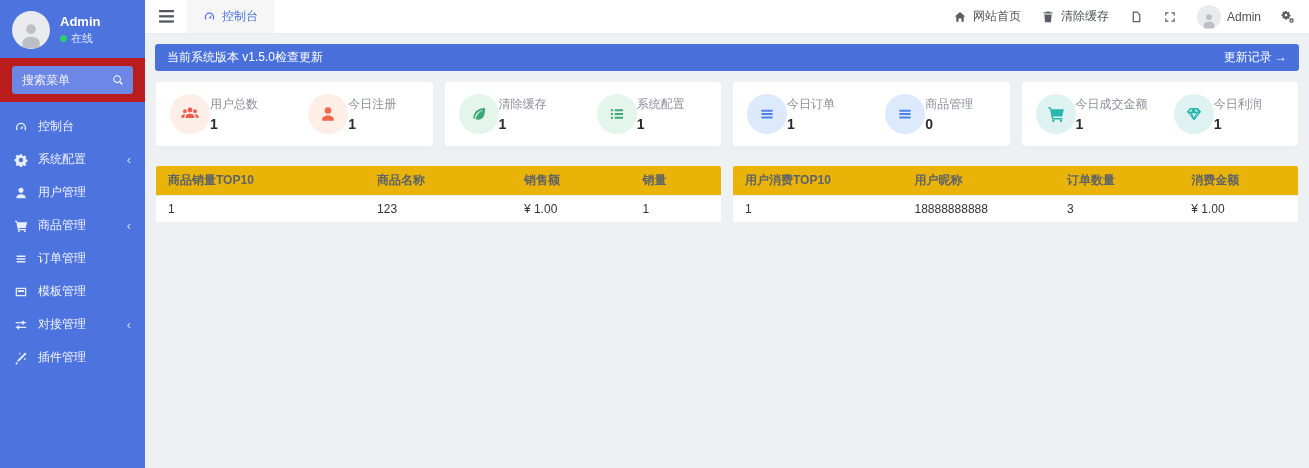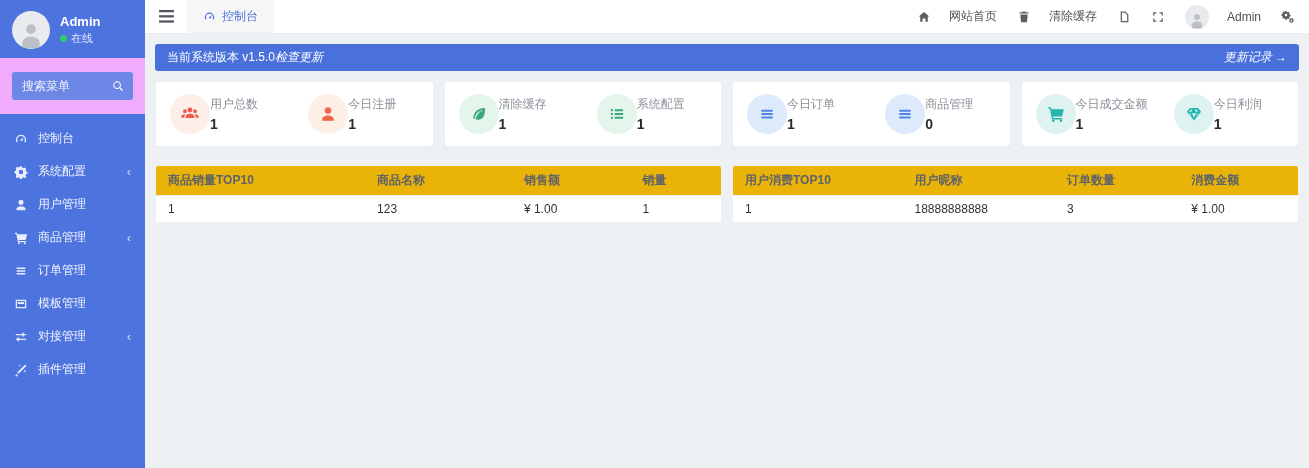--- a/index.html
+++ b/index.html
@@ -13,21 +13,21 @@
   
   .sidebar { width:145px; flex:0 0 145px; background:#4c73de; color:#fff; display:flex; flex-direction:column; }
   .user-block { display:flex; align-items:center; gap:10px; padding:11px 12px 9px 12px; }
   .avatar { width:38px; height:38px; border-radius:50%; background:#e9ebee; display:flex; align-items:flex-end; justify-content:center; overflow:hidden; flex:0 0 38px; }
   .avatar svg { width:30px; height:30px; fill:#bcc0c6; }
   .user-meta { display:flex; flex-direction:column; gap:2px; }
   .user-name { font-size:13px; font-weight:bold; color:#fff; }
   .user-status { font-size:11px; color:#dfe6ff; display:flex; align-items:center; gap:4px; }
   .status-dot { width:7px; height:7px; border-radius:50%; background:#2ecc71; display:inline-block; }
 
-  .search-strip { background:#f0abfc; padding:14px 12px; }
+  .search-strip { background:#b91c1c; padding:8px 12px; }
   .search-wrap { position:relative; }
   .search-input {
     width:100%; height:28px; border:none; border-radius:3px; background:#6d87e7;
     color:#fff; font-size:12px; padding:0 26px 0 10px; outline:none;
     font-family:"Liberation Sans","DejaVu Sans",sans-serif;
   }
   .search-input::placeholder { color:rgba(255,255,255,.9); }
   .search-wrap .mag { position:absolute; right:8px; top:7px; width:14px; height:14px; fill:#fff; }
 
   .menu { padding:8px 0; }
@@ -37,31 +37,31 @@
 
   
   .main { flex:1; display:flex; flex-direction:column; min-width:0; }
 
   .topbar { height:34px; background:#fff; display:flex; align-items:stretch; border-bottom:1px solid #ededed; flex:0 0 34px; }
   .hamburger { width:42px; display:flex; align-items:center; justify-content:center; cursor:pointer; }
   .hamburger svg { width:15px; height:13px; fill:#50555c; }
   .tab { display:flex; align-items:center; gap:6px; padding:0 16px; background:#f6f6f6; color:#4c73de; font-size:12px; cursor:pointer; }
   .tab svg { width:13px; height:13px; fill:#4c73de; }
   .topbar-right { margin-left:auto; display:flex; align-items:center; gap:20px; padding-right:14px; color:#4d5156; }
-  .tb-item { display:flex; align-items:center; gap:18px; cursor:pointer; font-size:12px; color:#4d5156; }
+  .tb-item { display:flex; align-items:center; gap:6px; cursor:pointer; font-size:12px; color:#4d5156; }
   .tb-item svg { width:14px; height:14px; fill:#5a5e64; }
   .avatar-sm { width:24px; height:24px; border-radius:50%; background:#e8eaed; overflow:hidden; display:flex; align-items:flex-end; justify-content:center; }
   .avatar-sm svg { width:18px; height:18px; fill:#bcc0c6; }
 
   .content { flex:1; padding:10px; display:flex; flex-direction:column; overflow:hidden; }
 
   .notice { height:27px; flex:0 0 27px; background:#4a70dc; border-radius:3px; color:#fff;
     display:flex; align-items:center; justify-content:space-between; padding:0 12px; font-size:12px; }
   .notice-left { display:flex; align-items:center; gap:0; }
-  .notice a, .notice-link { color:#fff; text-decoration:none; cursor:pointer;font-style:italic; }
+  .notice a, .notice-link { color:#fff; text-decoration:none; cursor:pointer; }
 
   .cards-row { display:flex; gap:10px; margin-top:10px; }
   .card { flex:1; background:#fff; border:1px solid #f0f1f3; border-radius:4px; height:66px;
     display:flex; align-items:center; box-shadow:0 1px 2px rgba(0,0,0,.03); }
   .stat { flex:1; display:flex; align-items:center; padding-left:14px; }
   .stat-icon { width:40px; height:40px; border-radius:50%; display:flex; align-items:center; justify-content:center; flex:0 0 40px; }
   .stat-icon svg { width:18px; height:18px; fill:currentColor; }
   .tint-red    { color:#ee5b4c; background:#fdeee8; }
   .tint-orange { color:#f2664a; background:#fdeee6; }
   .tint-green  { color:#3ca877; background:#e4f5ec; }

